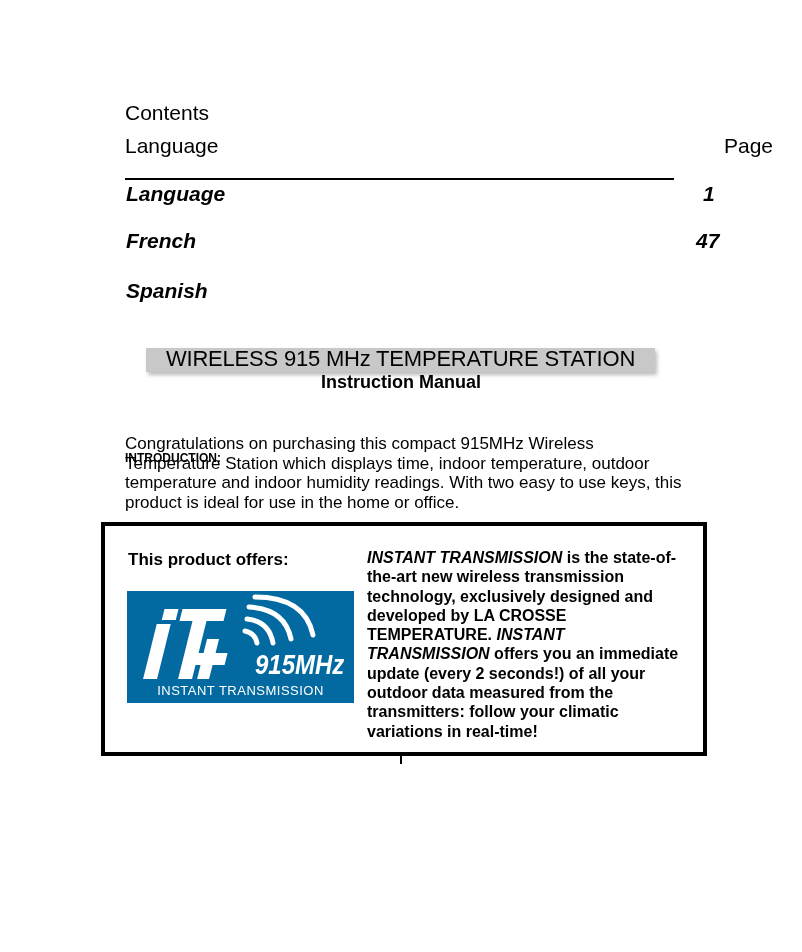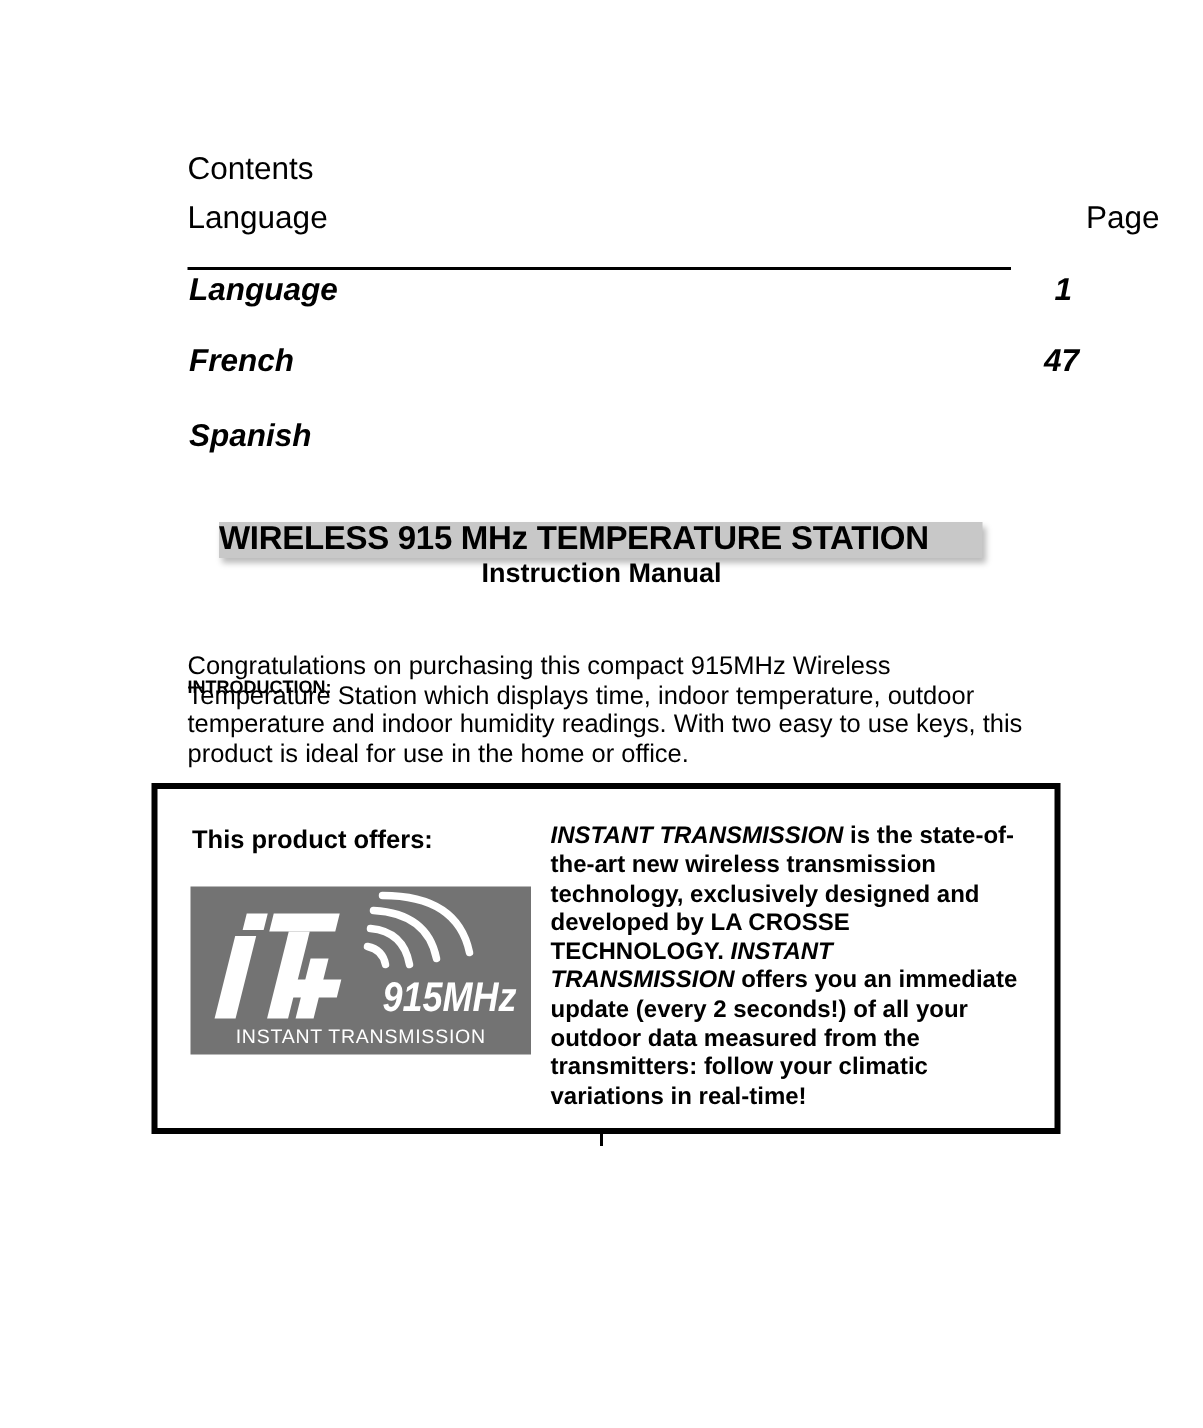--- a/index.html
+++ b/index.html
@@ -4,30 +4,30 @@
   <style>
     html, body { margin: 0; padding: 0; background: #ffffff; }
     body { width: 802px; height: 952px; position: relative; overflow: hidden;
       font-family: "Liberation Sans", sans-serif; color: #000; }
     .abs { position: absolute; }
     .toc-head { font-weight: normal; font-size: 21px; }
     .toc-lang { font-weight: bold; font-style: italic; font-size: 21px; }
     .rule { position: absolute; left: 125px; top: 178px; width: 549px; height: 2px; background: #000; }
     .banner { position: absolute; left: 146px; top: 348px; width: 509px; height: 24px;
       background: #c8c8c8; box-shadow: 2px 3px 4px #bbb; }
-    .banner-text { position: absolute; left: 146px; top: 346px; width: 509px; text-align: left;
-      font-weight: bold; font-size: 22px; letter-spacing: -0.2px; white-space: nowrap; }
+    .banner-text { position: absolute; left: 146px; top: 346px; width: 509px; text-align: center;
+      font-weight: normal; font-size: 22px; letter-spacing: -0.2px; white-space: nowrap; }
     .subtitle { position: absolute; left: 0; width: 802px; top: 372px; text-align: center;
       font-weight: bold; font-size: 18px; }
     .intro-h { position: absolute; left: 125px; top: 413px; font-weight: bold; font-size: 12px; margin-top: 38px; }
     .intro-p { position: absolute; left: 125px; top: 434px; width: 560px; font-size: 17px; line-height: 19.5px; }
     .offer-box { position: absolute; left: 101px; top: 522px; width: 598px; height: 226px;
       border: 4px solid #000; }
     .offer-label { position: absolute; left: 128px; top: 550px; font-weight: bold; font-size: 17px; }
-    .logo { position: absolute; left: 127px; top: 591px; width: 227px; height: 112px; background: #737373; overflow: hidden; }
+    .logo { position: absolute; left: 127px; top: 591px; width: 227px; height: 112px; background: #0369a1; overflow: hidden; }
     .logo-cap { position: absolute; left: 0; bottom: 5px; width: 100%; text-align: center; color: #fff;
       font-size: 13px; letter-spacing: 0.5px; }
     .offer-text { position: absolute; left: 367px; top: 548px; width: 315px; font-weight: bold;
       font-size: 16px; line-height: 19.3px; }
     .tick { position: absolute; left: 400px; top: 752px; width: 2px; height: 12px; background: #000; }
   </style>
 </head>
 <body>
 
 <div class="abs toc-head" style="left:125px; top:101px;">Contents</div>
@@ -65,15 +65,15 @@
       <path d="M118 40 Q128 42 130 52"></path>
       <path d="M120 28 Q142 30 146 52"></path>
       <path d="M122 16 Q158 18 164 48"></path>
       <path d="M128 6 Q178 6 186 44"></path>
     </g>
     <text x="128" y="82" fill="#fff" font-family="Liberation Sans, sans-serif" font-size="24" font-style="italic" font-weight="bold" transform="scale(1,1.15) translate(0,-10)">915MHz</text>
   </svg>
   <div class="logo-cap">INSTANT TRANSMISSION</div>
 </div>
 
-<div class="offer-text"><i>INSTANT TRANSMISSION</i><span> is the state-of-the-art new wireless transmission technology, exclusively designed and developed by LA CROSSE TECHNOLOGY. </span><i>INSTANT TRANSMISSION</i><span> offers you an immediate update (every 2 seconds!) of all your outdoor data measured from the transmitters: follow your climatic variations in real-time!</span></div>
+<div class="offer-text"><i>INSTANT TRANSMISSION</i><span> is the state-of-the-art new wireless transmission technology, exclusively designed and developed by LA CROSSE TEMPERATURE. </span><i>INSTANT TRANSMISSION</i><span> offers you an immediate update (every 2 seconds!) of all your outdoor data measured from the transmitters: follow your climatic variations in real-time!</span></div>
 
 <div class="tick"></div>
 
 </body></html>

